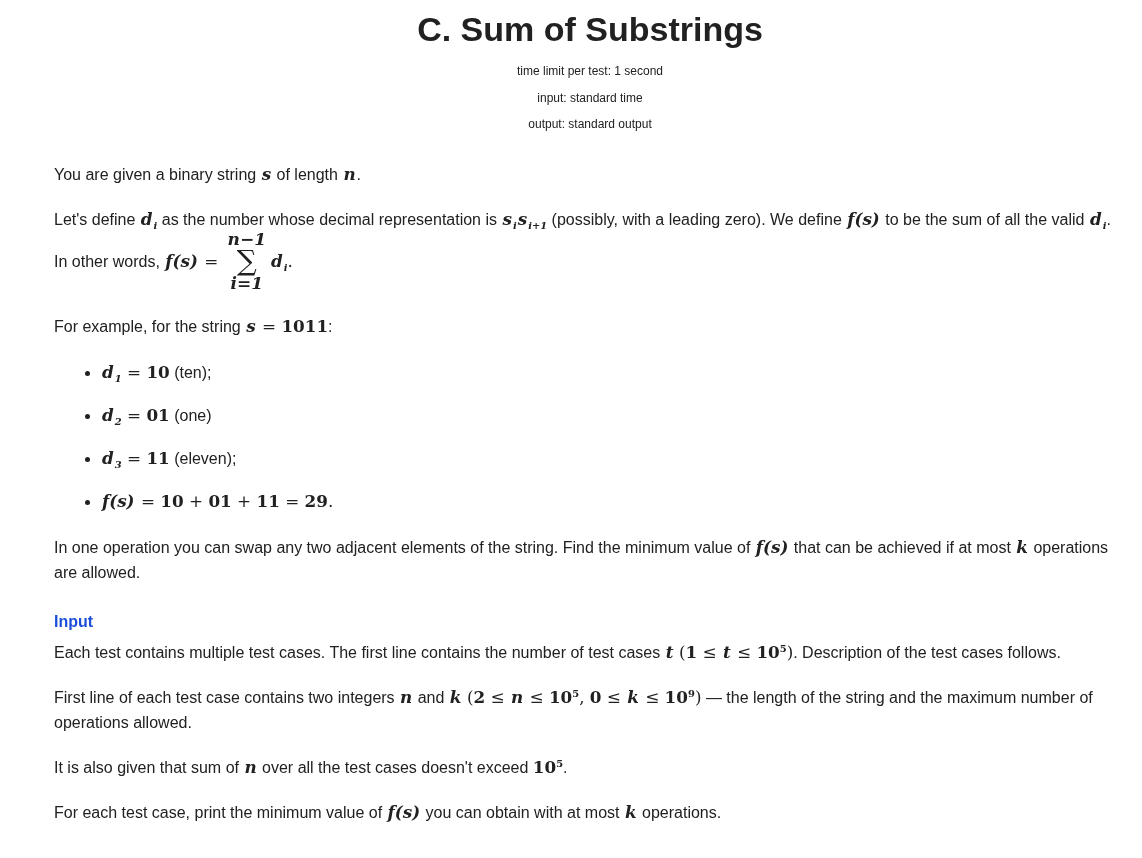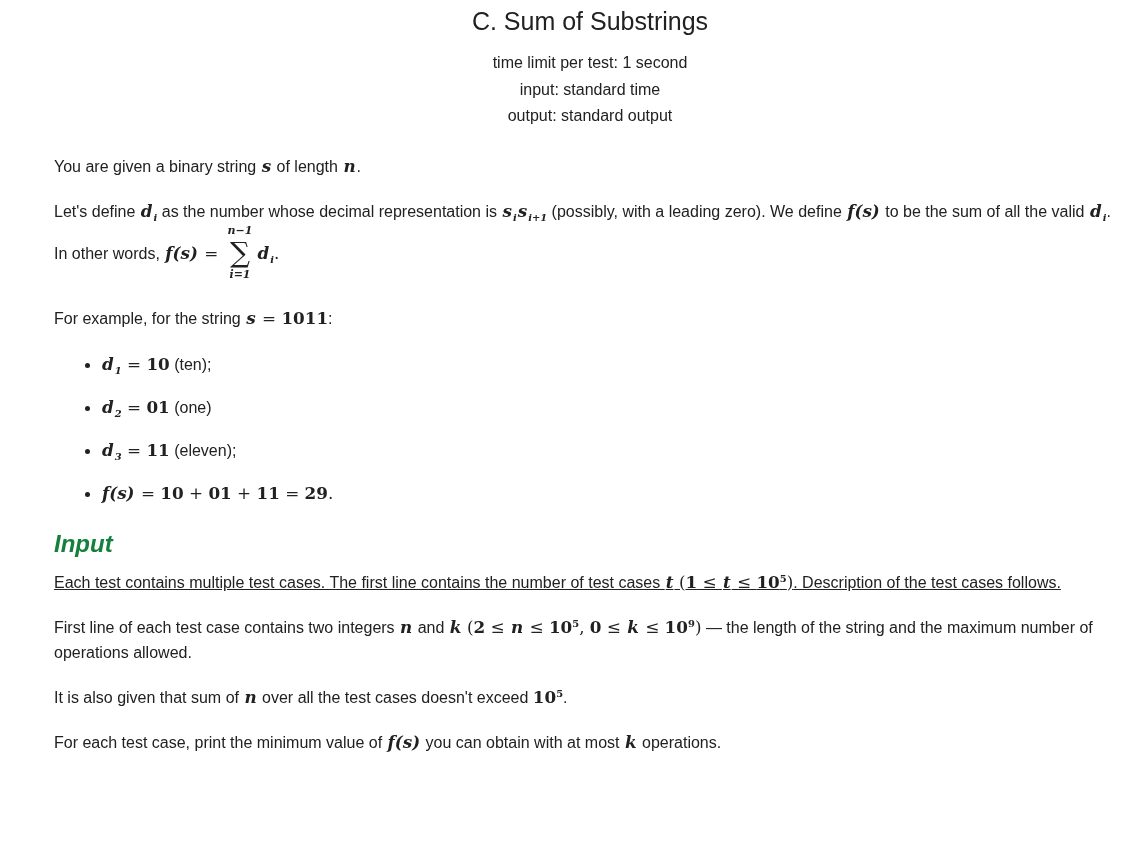--- a/index.html
+++ b/index.html
@@ -12,48 +12,47 @@
   }
   .page {
     width: 1142px;
     min-height: 858px;
     padding: 6px 16px 30px 54px;
     background: #ffffff;
   }
   
   .header { text-align: center; }
   .title {
-    font-size: 25px;
-    font-weight: 400;
+    font-size: 34px;
+    font-weight: 700;
     line-height: 30px;
-    margin: 0 0 14px 0;
+    margin: 8px 0 14px 0;
     color: #212121;
   }
   .meta-line {
-    font-size: 16px;
+    font-size: 12px;
     line-height: 26.5px;
     color: #212121;
   }
   
   .statement {
     margin-top: 24px;
     font-size: 16px;
     line-height: 25px;
     color: #212121;
   }
   .para { margin: 0 0 20px 0; }
   .sec-h {
-    font-size: 24px;
+    font-size: 16px;
     font-weight: 700;
     line-height: 21px;
     margin: 26px 0 4px 0;
-    color: #15803d;
-    font-style: italic;
+    color: #1d4ed8;
   }
-  .sec-h + .para { margin-top: 16px; text-decoration: underline; }
+  .sec-h + .para { margin-top: 8px; }
   ul.blist {
     margin: 0 0 20px 0;
     padding: 0 0 0 31px;
   }
   ul.blist li {
     line-height: 26px;
     margin: 16px;
     padding: 0;
   }
   
@@ -92,21 +91,21 @@
   .sum {
     display: inline-flex;
     flex-direction: column;
     align-items: center;
     vertical-align: middle;
     margin: 0 4px 4px 4px;
     line-height: 1;
     font-family: "DejaVu Serif", serif;
   }
   .sum-top, .sum-bot {
-    font-size: 11px;
+    font-size: 17px;
     font-style: italic;
     font-weight: 700;
     line-height: 14px;
   }
   .sum-sigma {
     font-size: 28px;
     font-weight: 400;
     line-height: 30px;
   }
 </style>
@@ -128,19 +127,20 @@
           <span class="sum-sigma">∑</span>
           <span class="sum-bot">i=1</span>
         </span><span class="msub"><span class="mv">d</span><sub>i</sub></span><span class="mo">.</span></p>
       <p class="para">For example, for the string <span class="mv">s</span><span class="mo"> = </span><span class="mn">1011</span>:</p>
       <ul class="blist">
         <li><span class="msub"><span class="mv">d</span><sub>1</sub></span><span class="mo"> = </span><span class="mn">10</span> (ten);</li>
         <li><span class="msub"><span class="mv">d</span><sub>2</sub></span><span class="mo"> = </span><span class="mn">01</span> (one)</li>
         <li><span class="msub"><span class="mv">d</span><sub>3</sub></span><span class="mo"> = </span><span class="mn">11</span> (eleven);</li>
         <li><span class="mv">f(s)</span><span class="mo"> = </span><span class="mn">10</span><span class="mo"> + </span><span class="mn">01</span><span class="mo"> + </span><span class="mn">11</span><span class="mo"> = </span><span class="mn">29</span><span class="mo">.</span></li>
       </ul>
+      <p class="para">In one operation you can swap any two adjacent elements of the string. Find the minimum value of <span class="mv">f(s)</span> that can be achieved if at most <span class="mv">k</span> operations are allowed.</p>
       <h3 class="sec-h">Input</h3>
       <p class="para">Each test contains multiple test cases. The first line contains the number of test cases <span class="mv">t</span> <span class="mo">(</span><span class="mn">1</span><span class="mo"> ≤ </span><span class="mv">t</span><span class="mo"> ≤ </span><span class="msup"><span class="mn">10</span><sup>5</sup></span><span class="mo">)</span>. Description of the test cases follows.</p>
       <p class="para">First line of each test case contains two integers <span class="mv">n</span> and <span class="mv">k</span> <span class="mo">(</span><span class="mn">2</span><span class="mo"> ≤ </span><span class="mv">n</span><span class="mo"> ≤ </span><span class="msup"><span class="mn">10</span><sup>5</sup></span><span class="mo">, </span><span class="mn">0</span><span class="mo"> ≤ </span><span class="mv">k</span><span class="mo"> ≤ </span><span class="msup"><span class="mn">10</span><sup>9</sup></span><span class="mo">)</span> — the length of the string and the maximum number of operations allowed.</p>
       <p class="para">It is also given that sum of <span class="mv">n</span> over all the test cases doesn't exceed <span class="msup"><span class="mn">10</span><sup>5</sup></span>.</p>
       <p class="para">For each test case, print the minimum value of <span class="mv">f(s)</span> you can obtain with at most <span class="mv">k</span> operations.</p>
     </div>
 </div>
 
 </body></html>

